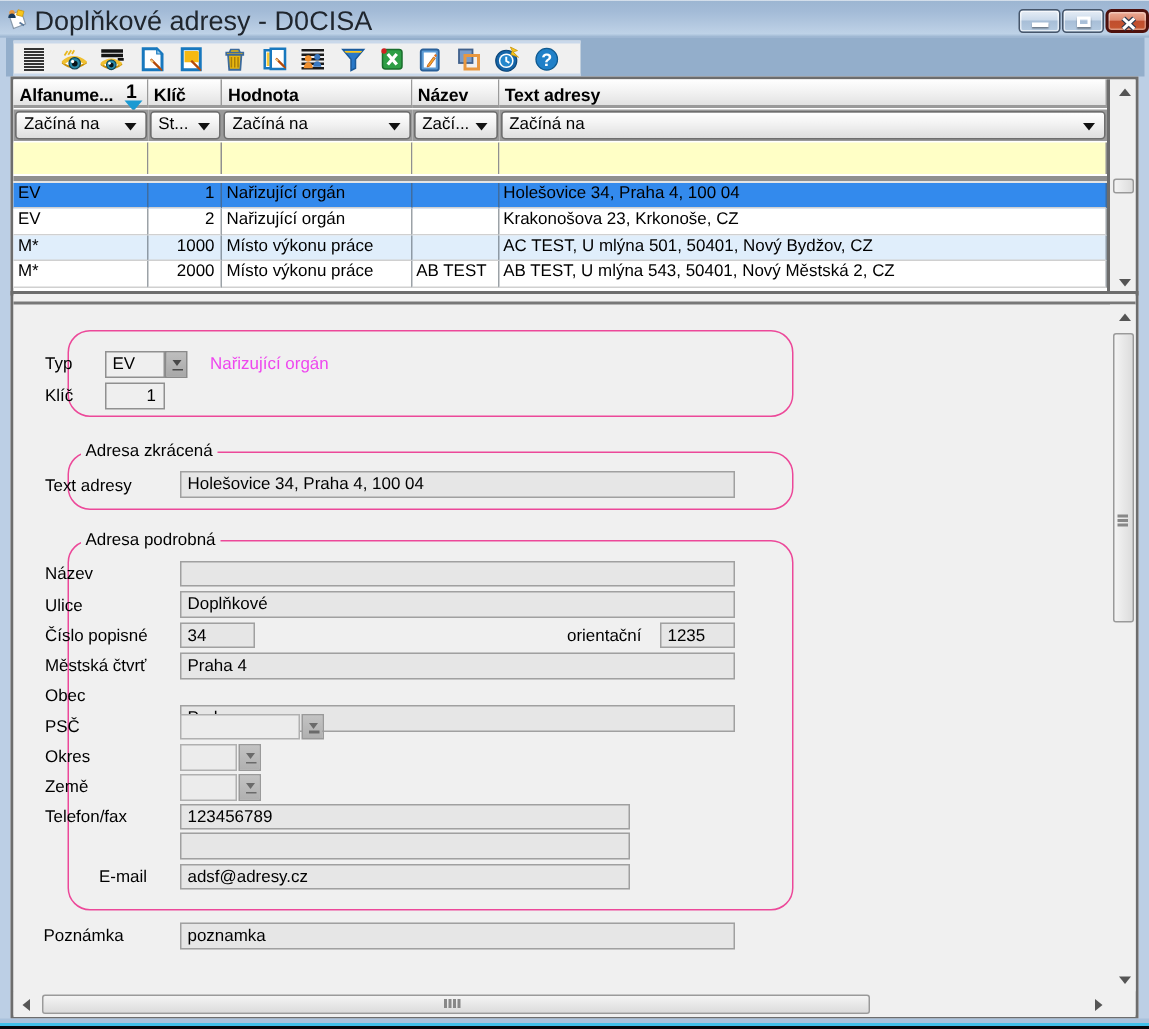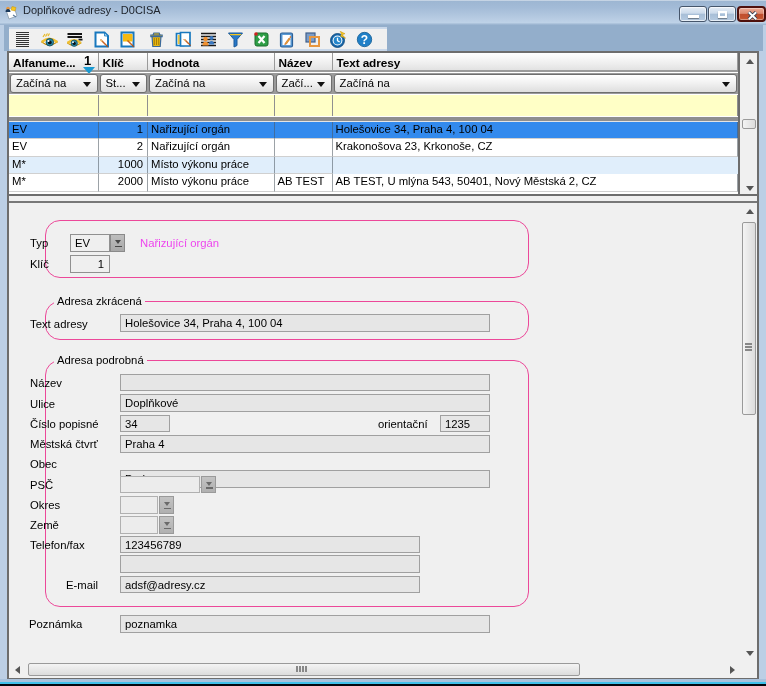--- a/index.html
+++ b/index.html
@@ -4,21 +4,21 @@
 <style>
 * { margin:0; padding:0; box-sizing:border-box; }
 html,body { width:766px; height:686px; overflow:hidden; }
 body { font-family:"Liberation Sans", sans-serif; }
 #win { position:relative; width:766px; height:686px; background:#bccfe5; overflow:hidden; }
 .abs { position:absolute; }
 
 
 #titlebar { left:0; top:0; width:766px; height:25px;
   background:linear-gradient(180deg,#edf1f6 0%,#9db6d2 4%,#a3bbd7 30%,#aec4dd 55%,#bacee4 80%,#bed2e7 90%,#95afcc 100%); }
-#titletext { left:23px; top:4px; font-size:11px; color:#20262e; }
+#titletext { left:23px; top:4px; font-size:18px; color:#20262e; }
 .capbtn { top:6px; height:16px; border:1px solid #46566b; border-radius:3px;
   background:linear-gradient(180deg,#e7eef6 0%,#cbdaeb 45%,#a7bed7 50%,#b6cbe1 100%);
   box-shadow:inset 0 0 0 1px rgba(255,255,255,.65); }
 #btnmin { left:679px; width:28px; }
 #btnmax { left:708px; width:28px; }
 #btnclose { left:737px; width:29px; border:2px solid #4e100c; border-radius:4px;
   background:linear-gradient(180deg,#edab96 0%,#dd8a70 45%,#c04e2e 52%,#c4532f 85%,#cc6540 100%);
   box-shadow:inset 0 0 0 1px rgba(255,255,255,.35); }
 #btnmin .g { position:absolute; left:8px; top:8px; width:11px; height:3px; background:#fff; box-shadow:0 1px 1px rgba(0,0,0,.4); }
 #btnmax .g { position:absolute; left:9px; top:4px; width:9px; height:7px; border:2px solid #fff; box-shadow:0 1px 1px rgba(0,0,0,.35); }
@@ -240,20 +240,21 @@
     <div class="dcell num" style="left:89.5px; width:49.5px;">2</div>
     <div class="dcell" style="left:139px; width:126.5px;">Nařizující orgán</div>
     <div class="dcell" style="left:265.5px; width:58px;"></div>
     <div class="dcell" style="left:323.5px; width:405.5px;">Krakonošova 23, Krkonoše, CZ</div>
   </div>
   <div class="drow" style="top:156.8px; background:#e0eefb;">
     <div class="dcell" style="left:0; width:89.5px;">M*</div>
     <div class="dcell num" style="left:89.5px; width:49.5px;">1000</div>
     <div class="dcell" style="left:139px; width:126.5px;">Místo výkonu práce</div>
     <div class="dcell" style="left:265.5px; width:58px;"></div>
+    <div class="dcell" style="left:323.5px; width:405.5px;">AC TEST, U mlýna 501, 50401, Nový Bydžov, CZ</div>
   </div>
   <div class="drow" style="top:174.2px; background:#ffffff;">
     <div class="dcell" style="left:0; width:89.5px;">M*</div>
     <div class="dcell num" style="left:89.5px; width:49.5px;">2000</div>
     <div class="dcell" style="left:139px; width:126.5px;">Místo výkonu práce</div>
     <div class="dcell" style="left:265.5px; width:58px;">AB TEST</div>
     <div class="dcell" style="left:323.5px; width:405.5px;">AB TEST, U mlýna 543, 50401, Nový Městská 2, CZ</div>
   </div>
 
   <div class="abs sb" style="left:740px; top:53px; width:17px; height:141px;"></div>

